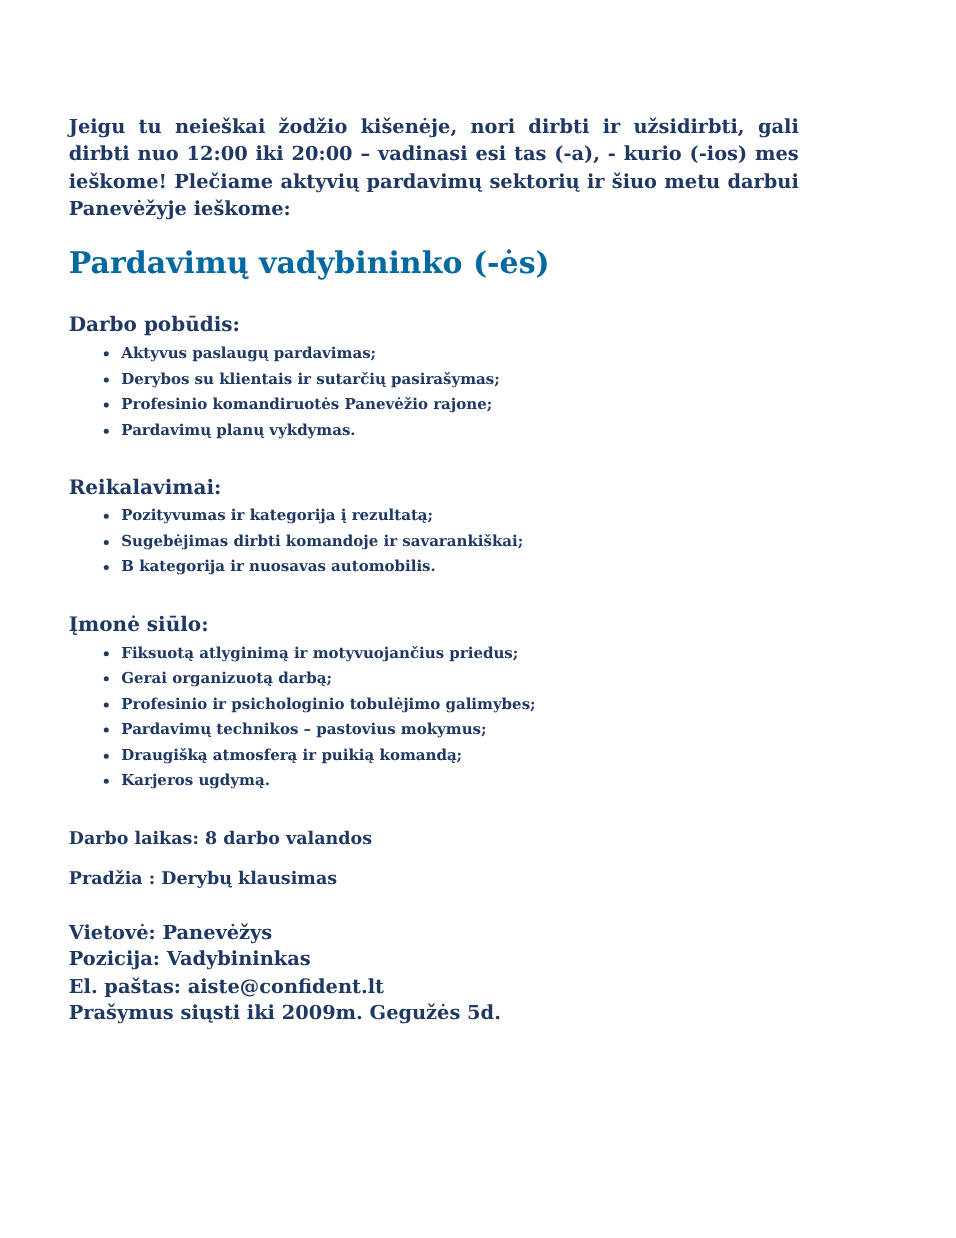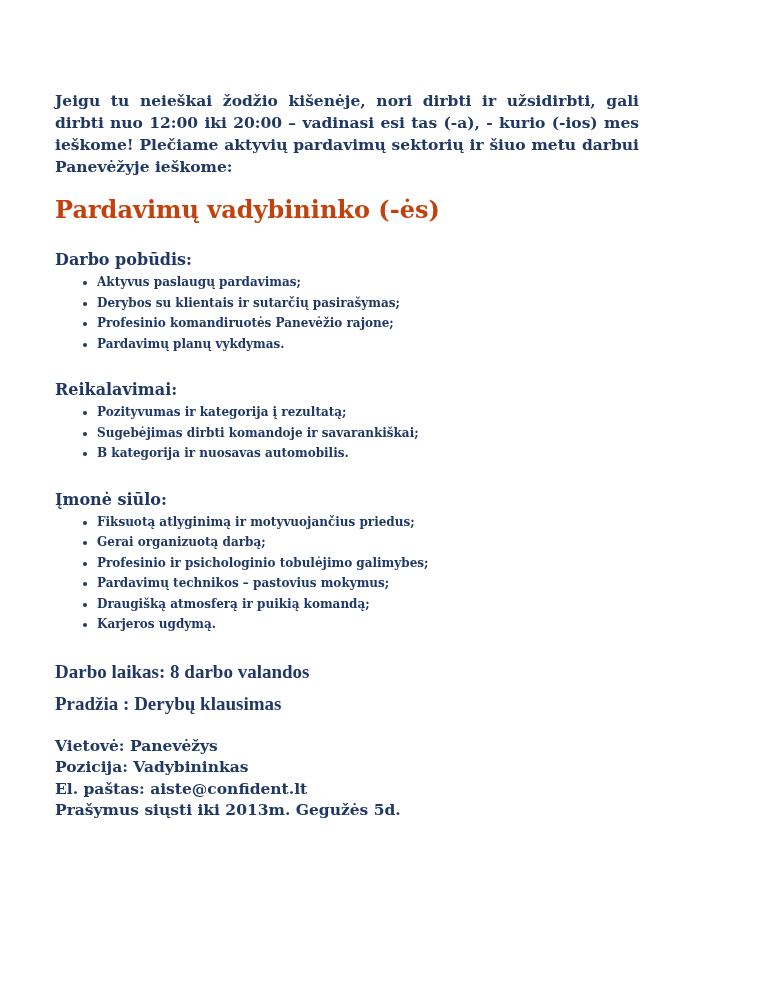--- a/index.html
+++ b/index.html
@@ -25,21 +25,21 @@
     font-size: 15.5px;
     line-height: 22px;
     font-weight: 600;
     text-align: justify;
   }
   .title {
     margin: 16px 0 24px 0;
     font-size: 24px;
     line-height: 32px;
     font-weight: bold;
-    color: #c2410c;
+    color: #0369a1;
   }
   .section {
     margin: 0 0 26px 0;
   }
   .section-heading {
     margin: 0;
     font-size: 16px;
     line-height: 20px;
     font-weight: bold;
   }
@@ -48,24 +48,23 @@
     padding: 0 0 0 42px;
     list-style: disc;
   }
   .bullet-list li {
     font-size: 12px;
     line-height: 20.5px;
     font-weight: 700;
   }
   .para {
     margin: 0 0 11px 0;
-    font-size: 19px;
+    font-size: 14px;
     line-height: 21px;
     font-weight: 600;
-    font-family: Liberation Serif, serif;
   }
   .para-first {
     margin-top: 12px;
   }
   .contact-block {
     margin-top: 21px;
   }
   .contact-line {
     margin: 0;
     font-size: 15.5px;
@@ -119,16 +118,16 @@
   </div>
 
   <p class="para para-first">Darbo laikas: 8 darbo valandos</p>
 
   <p class="para">Pradžia : Derybų klausimas</p>
 
   <div class="contact-block">
     <p class="contact-line">Vietovė: Panevėžys</p>
     <p class="contact-line">Pozicija: Vadybininkas</p>
     <p class="contact-line"><span>El. paštas: </span><span class="email-bold">aiste@confident.lt</span></p>
-    <p class="contact-line">Prašymus siųsti iki 2013m. Gegužės 5d.</p>
+    <p class="contact-line">Prašymus siųsti iki 2009m. Gegužės 5d.</p>
   </div>
 
 </div>
 
 </body></html>

